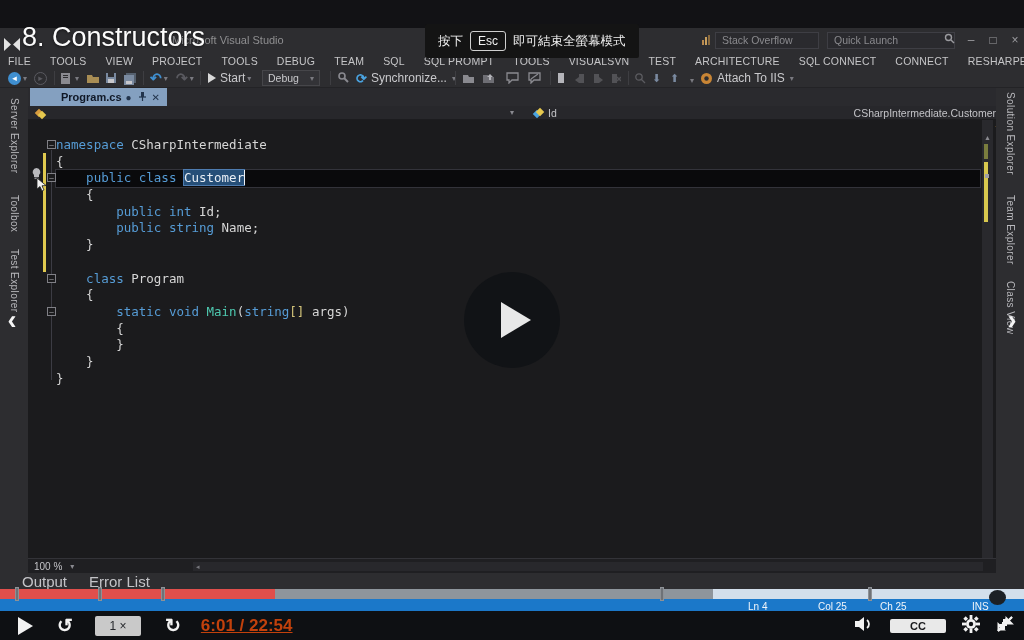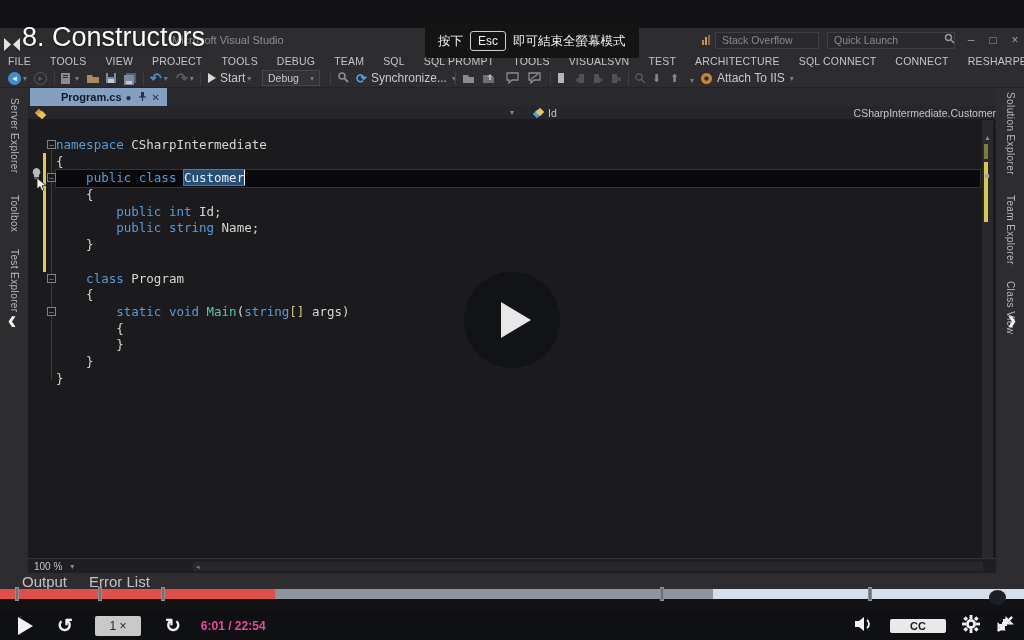--- a/index.html
+++ b/index.html
@@ -84,21 +84,21 @@
   .progress { position:absolute; left:0; top:589px; width:1024px; height:10px; background:var(--loaded,#d3dfeb); }
   .prog-buffered { position:absolute; left:0; top:0; height:10px; background:var(--buffered,#8e959c); }
   .prog-played { position:absolute; left:0; top:0; height:10px; background:var(--red,#e04f4c); }
   .prog-marker { position:absolute; top:-2px; width:4px; height:14px; background:#6e7277; border:1px solid #8d9196; }
   .overlay-dot { position:absolute; left:989px; top:590px; width:17px; height:15px; border-radius:50%; background:#1c2025; }
   .controls { position:absolute; left:0; top:611px; width:1024px; height:29px; background:#0e1013; display:flex; align-items:center; }
   .ctrl { height:29px; display:flex; align-items:center; justify-content:center; }
   .play-tri { width:0; height:0; border-left:15px solid #f2f2f2; border-top:9px solid transparent; border-bottom:9px solid transparent; margin-left:18px; }
   .rot { color:#f2f2f2; font-size:19px; font-weight:bold; margin-left:24px; }
   .speed-box { background:#c9c9c9; color:#26282c; border-radius:2px; width:46px; height:20px; font-size:12px; display:flex; align-items:center; justify-content:center; margin-left:22px; }
-  .time-txt { color:#ec4899; font-size:12px; font-weight:bold; margin-left:20px; white-space:nowrap; }
+  .time-txt { color:#c2410c; font-size:17px; font-weight:bold; margin-left:20px; white-space:nowrap;text-decoration:underline; }
   .ctrl-right { position:absolute; right:10px; display:flex; align-items:center; gap:16px; }
   .cc-box { background:#e9e9e9; color:#17181b; border-radius:2px; padding:1px 20px; font-size:11px; font-weight:bold; }
 </style>
 </head>
 <body>
 
 <div id="stage">
 
   <div class="titlebar">
     <span class="vs-title">Microsoft Visual Studio</span>
@@ -353,20 +353,26 @@
   <div class="zoomrow">
     <span class="zoom-label">100 %</span>
     <span class="zoom-caret">▾</span>
     <span class="hscroll">◂</span>
   </div>
   <div class="panelrow">
       <span class="panel-tab">Output</span>
       <span class="panel-tab">Error List</span>
     </div>
 
+  <div class="statusbar">
+    <span class="status-item" style="left:748px">Ln 4</span>
+    <span class="status-item" style="left:818px">Col 25</span>
+    <span class="status-item" style="left:880px">Ch 25</span>
+    <span class="status-item" style="left:972px">INS</span>
+  </div>
 
   <span class="v-logo">
     <svg width="18" height="15">
         <path d="M1,1 L8,7.5 L1,14 Z" fill="#e3e3e3"></path>
         <path d="M17,1 L10,7.5 L17,14 Z" fill="#e3e3e3"></path>
       </svg>
   </span>
   <div class="v-title">8. Constructors</div>
 
   <div class="esc-toast">

